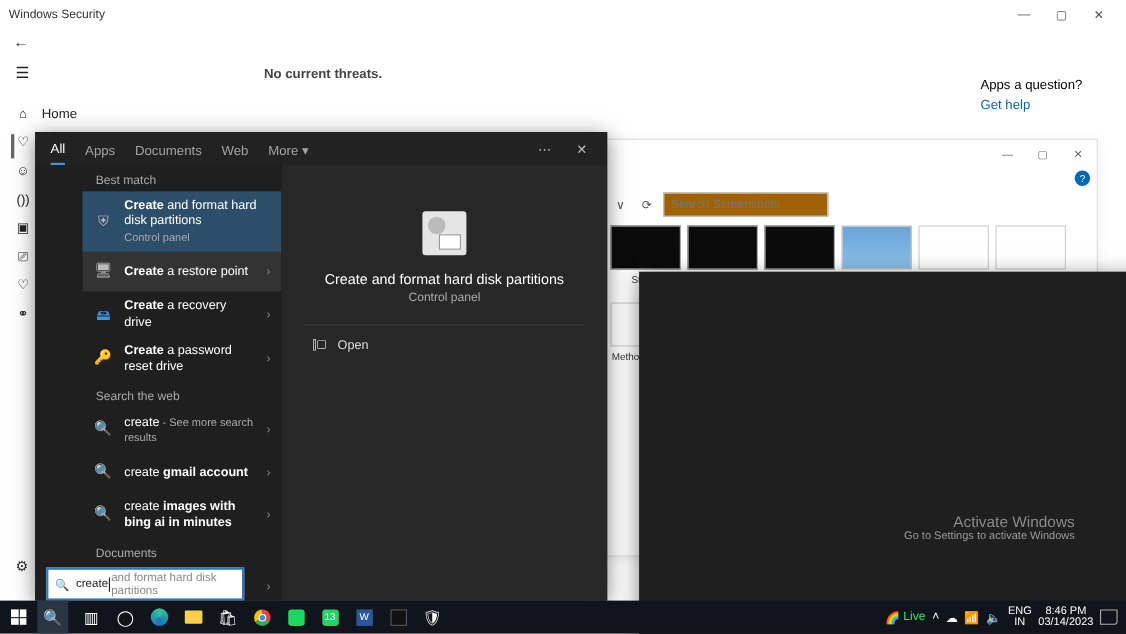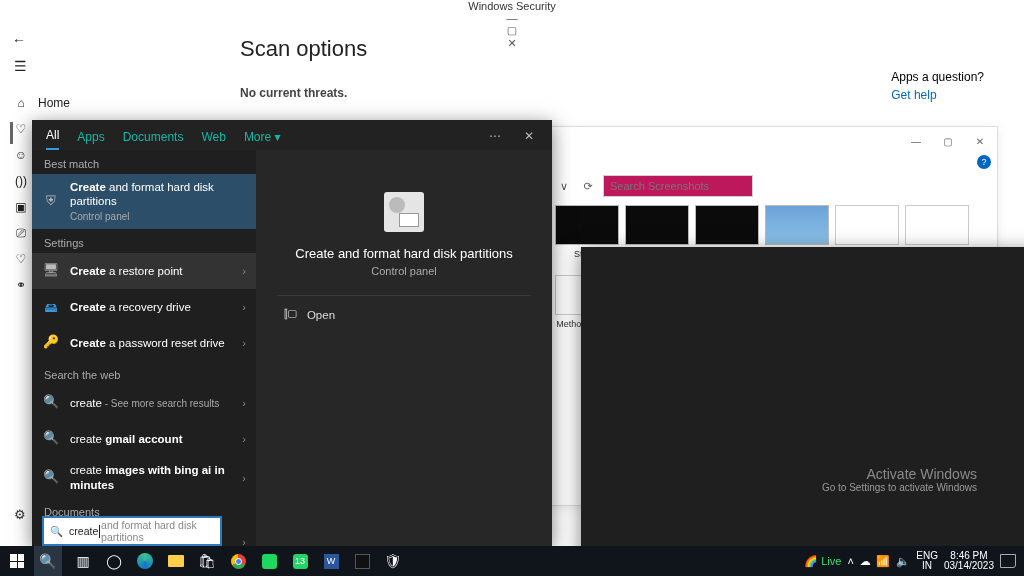--- a/index.html
+++ b/index.html
@@ -1,20 +1,20 @@
 <!DOCTYPE html>
 <html><head>
 <meta charset="utf-8">
 <style>
 * { margin:0; padding:0; box-sizing:border-box; font-family:"Segoe UI", Arial, sans-serif; }
 html,body { width:1024px; height:576px; overflow:hidden; background:#fff; }
 
 
 .ws { position:absolute; inset:0; background:#fff; }
-.ws-titlebar { height:26px; display:flex; align-items:center; padding:0 8px; font-size:11px; color:#333;flex-direction:column; }
+.ws-titlebar { height:26px; display:flex; align-items:center; padding:0 8px; font-size:11px; color:#333; }
 .ws-titlebar .spacer { flex:1; }
 .ws-titlebar .wc { width:34px; height:22px; display:flex; align-items:center; justify-content:center; font-size:11px; color:#555; }
 .ws-top { position:absolute; top:30px; left:12px; font-size:14px; color:#222; }
 .ws-hamburger { position:absolute; top:58px; left:14px; font-size:14px; color:#222; }
 
 .ws-side { position:absolute; top:90px; left:10px; width:170px; font-size:12px; }
 .ws-side .row { display:flex; align-items:center; height:26px; gap:10px; color:#222; padding-left:4px; }
 .ws-side .row .ic { width:14px; text-align:center; font-size:12px; }
 .ws-side .vbar { position:absolute; left:0; top:32px; width:3px; height:22px; background:#666; }
 .ws-settings-gear { position:absolute; left:14px; bottom:54px; font-size:13px; color:#333; }
@@ -28,40 +28,40 @@
 
 
 .fe { position:absolute; top:126px; left:548px; width:450px; height:380px; background:#fff; border:1px solid #dcdcdc; box-shadow:0 2px 10px rgba(0,0,0,0.08); }
 .fe-titlebar { height:28px; display:flex; justify-content:flex-end; align-items:center; gap:2px; padding:0 2px; }
 .fe-titlebar .wc { width:30px; height:22px; display:flex; align-items:center; justify-content:center; font-size:10px; color:#666; }
 .fe-helpbar { height:18px; display:flex; justify-content:flex-end; padding-right:6px; }
 .fe-helpbar .q { width:14px; height:14px; border-radius:50%; background:#0067c0; color:#fff; font-size:9px; display:flex; align-items:center; justify-content:center; }
 .fe-nav { height:26px; display:flex; align-items:center; gap:6px; padding:0 6px; font-size:11px; }
 .fe-nav .sp { flex:1; }
 .fe-nav .btn { width:18px; height:18px; display:flex; align-items:center; justify-content:center; color:#555; font-size:11px; }
-.fe-nav input { height:22px; border:1px solid #d0d0d0; font-size:11px; padding:0 6px; background:#be185d; }
+.fe-nav input { height:22px; border:1px solid #d0d0d0; font-size:11px; padding:0 6px; background:#a16207; }
 .fe-body { padding:6px; display:flex; flex-wrap:wrap; gap:6px; align-content:flex-start; }
 .fe-item { width:64px; font-size:9px; color:#333; text-align:center; }
 .fe-item .thumb { width:64px; height:40px; border:1px solid #bbb; margin-bottom:4px; background:#fafafa; }
 .fe-item .thumb.dark { background:#0b0b0b; }
 .fe-item .thumb.desk { background:linear-gradient(#6aa3d8,#8cc1e8); }
 .fe-item .thumb.doc { background:#fff; border:1px solid #ccc; }
 .fe-item.sel .thumb { outline:2px solid #99ccee; background:#d6ebf9; }
 .fe-water { position:absolute; right:20px; bottom:12px; text-align:right; color:#9a9a9a; font-size:12px;margin-left:24px; }
 .fe-water .t { font-size:14px; color:#8a8a8a; }
 
 
 .sp { position:absolute; left:32px; top:120px; width:520px; height:426px; background:#1f1f1f; color:#fff; font-size:12px; box-shadow:0 4px 18px rgba(0,0,0,0.5); }
 .sp-tabs { height:30px; display:flex; align-items:flex-end; gap:18px; padding:0 14px; background:#222; position:relative; }
-.sp-tabs .tab { font-size:12px; color:#14b8a6; padding-bottom:6px; }
+.sp-tabs .tab { font-size:12px; color:#a3a3a3; padding-bottom:6px; }
 .sp-tabs .tab.active { color:#fff; border-bottom:2px solid #3a96dd; }
 .sp-tabs .right { position:absolute; right:8px; top:4px; display:flex; gap:4px; }
 .sp-tabs .wc { width:30px; height:24px; display:flex; align-items:center; justify-content:center; color:#bbb; font-size:12px; }
 .sp-body { display:flex; height:calc(100% - 30px); }
-.sp-left { width:224px; background:#1f1f1f; overflow:hidden; }
+.sp-left { width:224px; background:#1f1f1f; overflow:hidden;padding-left:43px; }
 .sp-right { flex:1; background:#272727; display:flex; flex-direction:column; align-items:center; }
 .sp-sec { font-size:11px; color:#aaa; padding:8px 12px 4px; }
 .sp-row { display:flex; align-items:center; padding:6px 10px; gap:10px; min-height:36px; }
 .sp-row.sel { background:#2d4e68; }
 .sp-row.hover { background:#333; }
 .sp-row .ic { width:18px; height:18px; font-size:13px; color:#bbb; text-align:center; }
 .sp-row .txt { flex:1; font-size:11.5px; line-height:1.25; color:#fff; }
 .sp-row .txt .s { color:#aaa; font-size:10px; }
 .sp-row .txt b { font-weight:600; }
 .sp-row .chev { font-size:11px; color:#888; }
@@ -139,21 +139,20 @@
     <div class="row">
         <span class="ic">♡</span>
       </div>
     <div class="row">
         <span class="ic">⚭</span>
       </div>
   </div>
   <div class="ws-settings-gear">⚙</div>
 
   <div class="ws-main">
-    <h1>Scan options</h1>
     <div class="nt">No current threats.</div>
   </div>
   <div class="ws-q">
     <div>Apps a question?</div>
     <div class="link">Get help</div>
   </div>
 </div>
 
 <div class="fe">
   <div class="fe-titlebar">
@@ -199,21 +198,20 @@
       <span class="wc">✕</span>
     </div>
   </div>
   <div class="sp-body">
     <div class="sp-left">
       <div class="sp-sec">Best match</div>
       <div class="sp-row sel">
         <span class="ic">⛨</span>
         <div class="txt"><b>Create</b><span> and format hard disk partitions</span><br><span class="s">Control panel</span></div>
       </div>
-      <div class="sp-sec">Settings</div>
       <div class="sp-row hover">
         <span class="ic">🖥</span>
         <div class="txt"><b>Create</b><span> a restore point</span></div>
         <span class="chev">›</span>
       </div>
       <div class="sp-row">
         <span class="ic" style="color:#3a96dd;">🖴</span>
         <div class="txt"><b>Create</b><span> a recovery drive</span></div>
         <span class="chev">›</span>
       </div>

